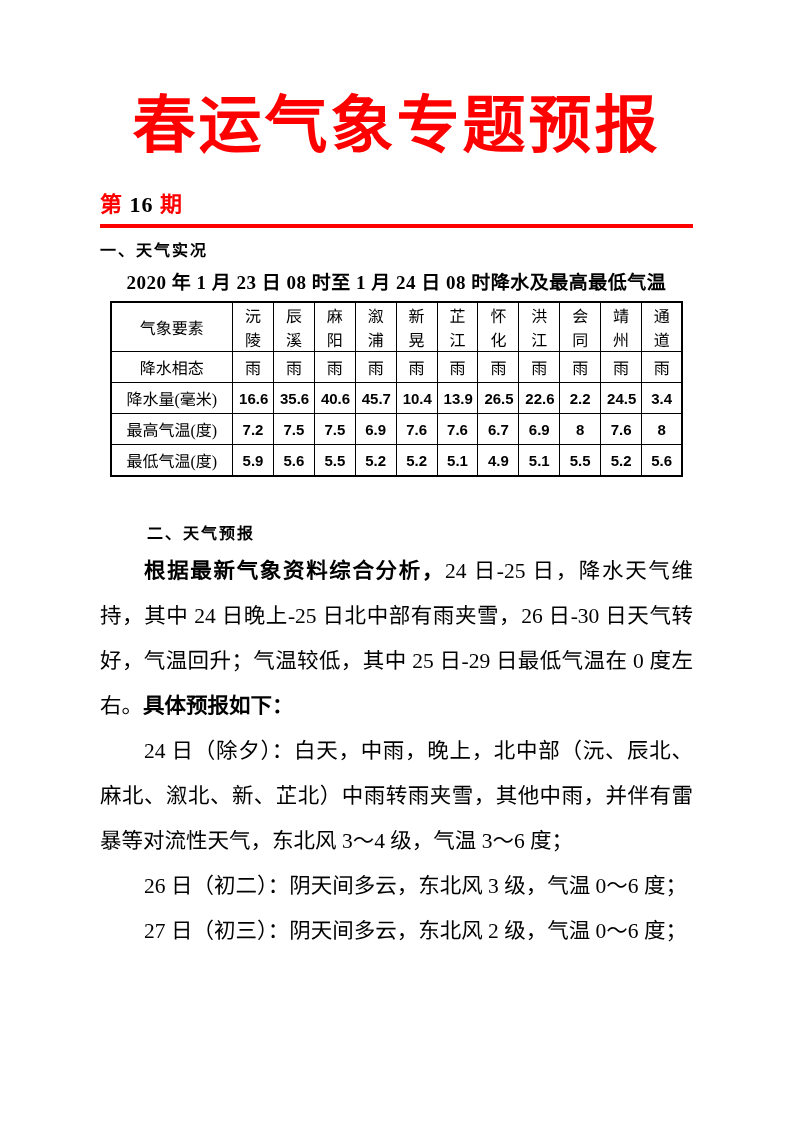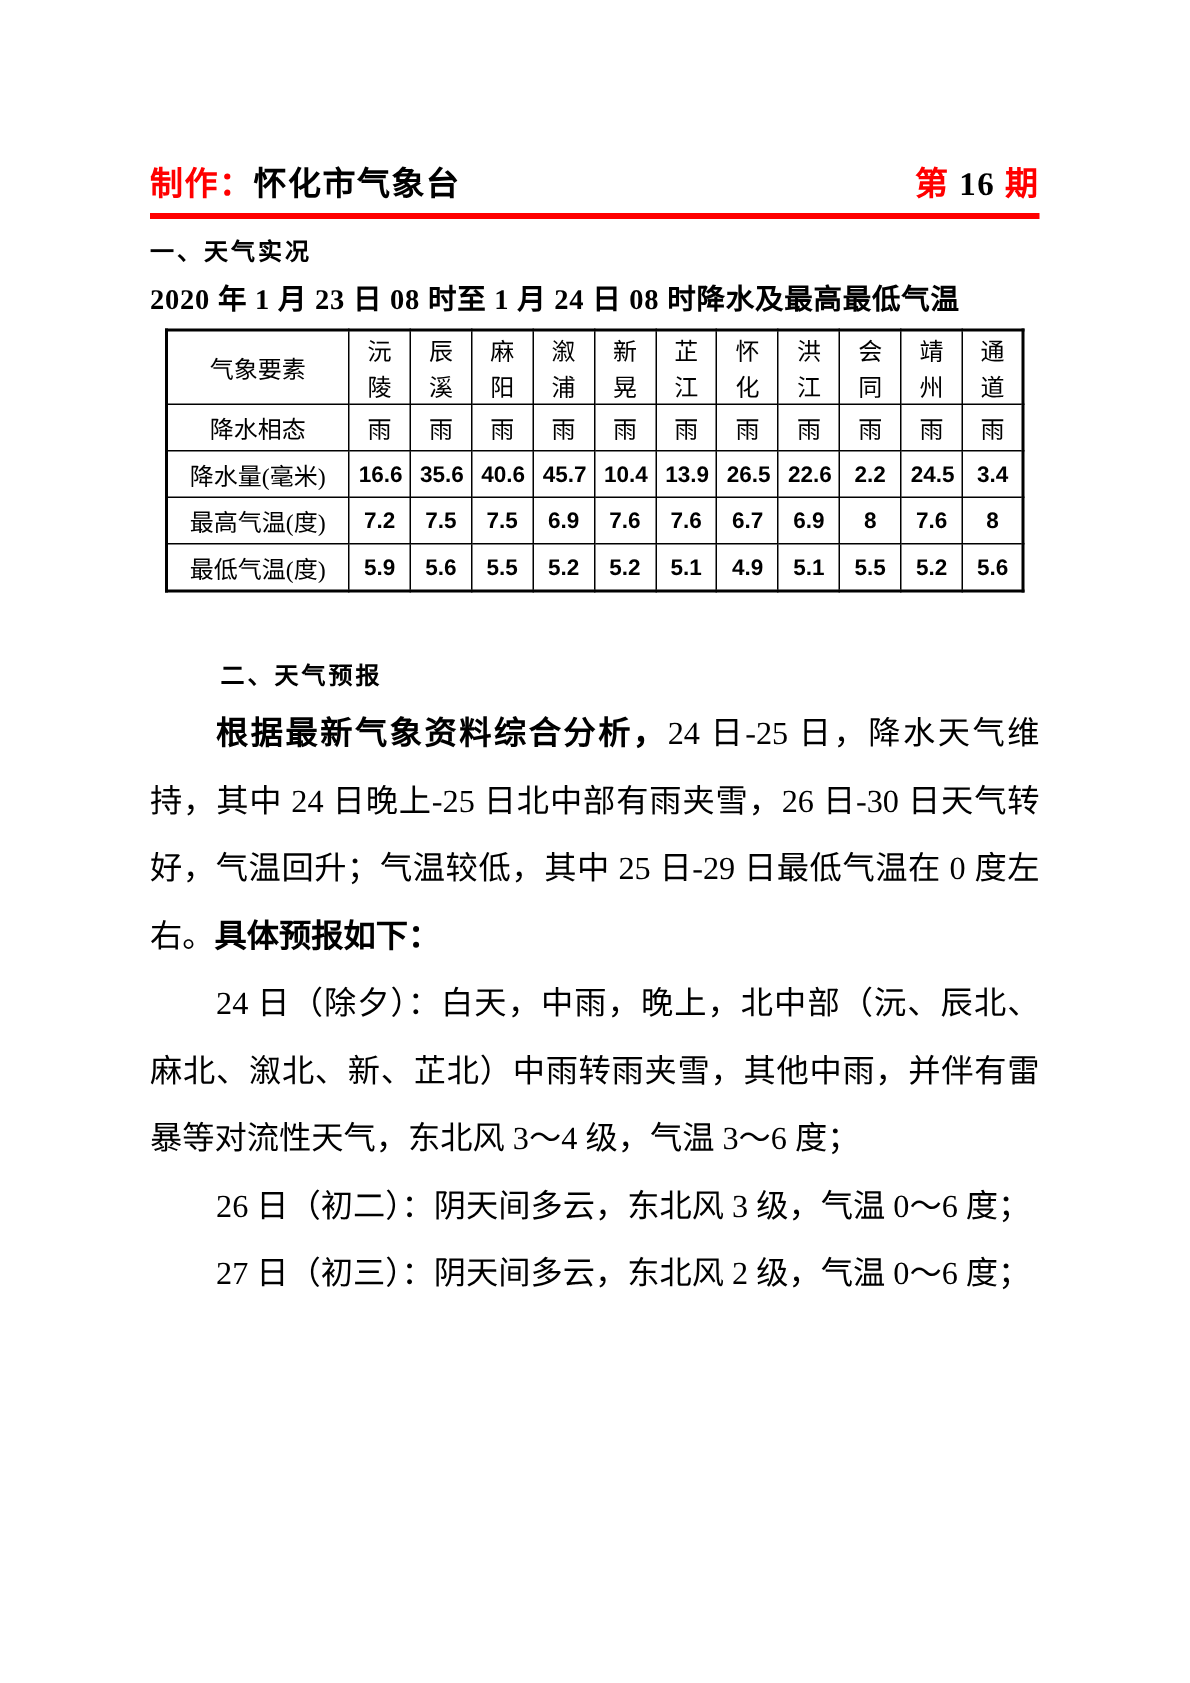--- a/index.html
+++ b/index.html
@@ -49,20 +49,21 @@
     font-weight:700;
     font-size:16px;
     line-height:1.25;
     letter-spacing:2px;
   }
   .section-heading.first{margin-top:13px;}
   .section-heading.second{margin-top:47px;margin-left:47px;}
   
   .table-title{
     margin-top:11px;
+    text-align:center;
     font-weight:700;
     font-size:19px;
     line-height:1.2;
     letter-spacing:0.5px;
   }
   table.weather{
     width:572px;
     margin:6px auto 0 auto;
     border-collapse:collapse;
     table-layout:fixed;
@@ -97,23 +98,23 @@
   .body-par b{
     font-family:"Liberation Sans","DejaVu Sans",sans-serif;
     font-weight:700;
   }
 </style>
 </head>
 <body>
 
 <div class="page">
 
+  <h1 class="doc-title">春运气象专题预报</h1>
 
   <div class="meta-row">
-    <span class="meta-producer"><span class="red">制作：</span><span>怀化市气象台</span></span>
     <span class="meta-issue"><span class="red">第</span> <span>16</span> <span class="red">期</span></span>
   </div>
 
   <div class="header-rule"></div>
 
   <h2 class="section-heading first">一、天气实况</h2>
 
   <div class="table-title">2020 年 1 月 23 日 08 时至 1 月 24 日 08 时降水及最高最低气温</div>
 
   <table class="weather" id="weather-table">

